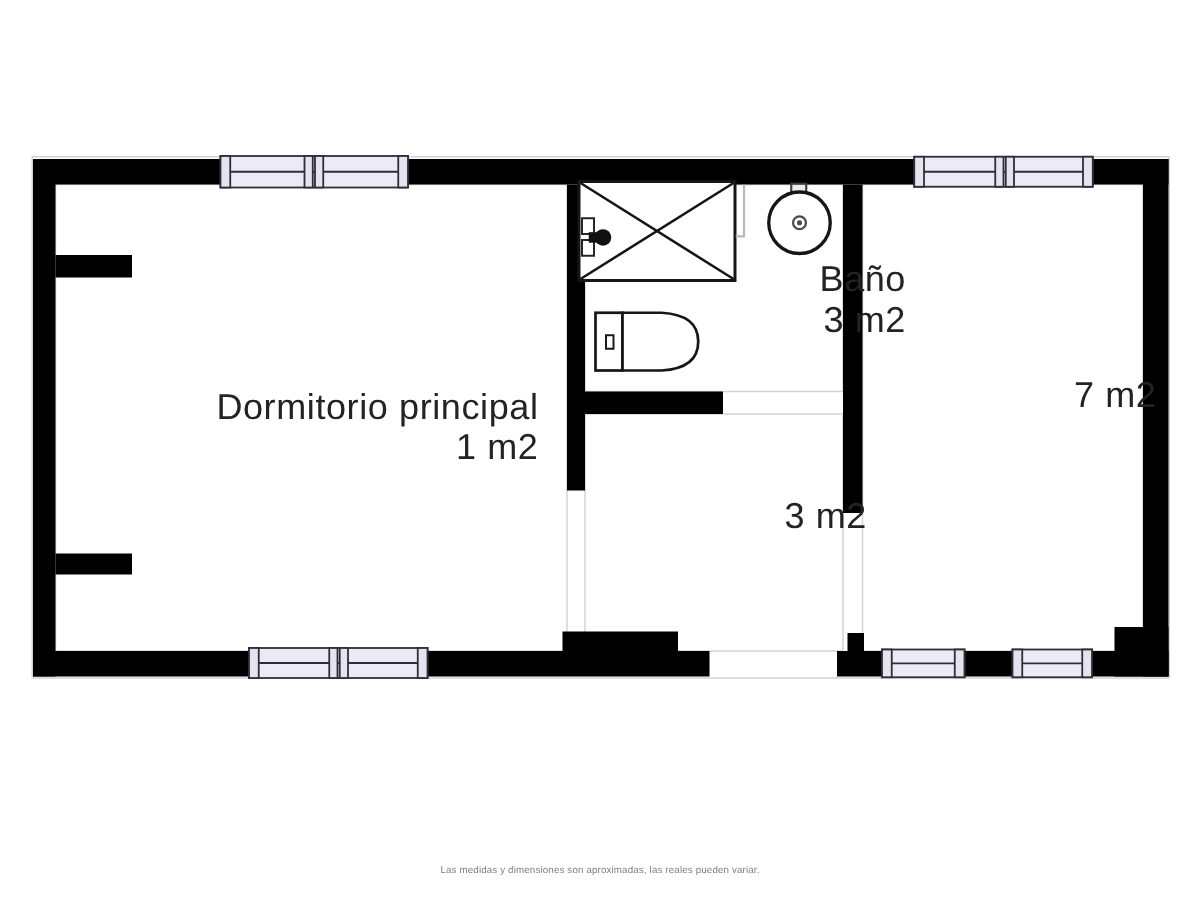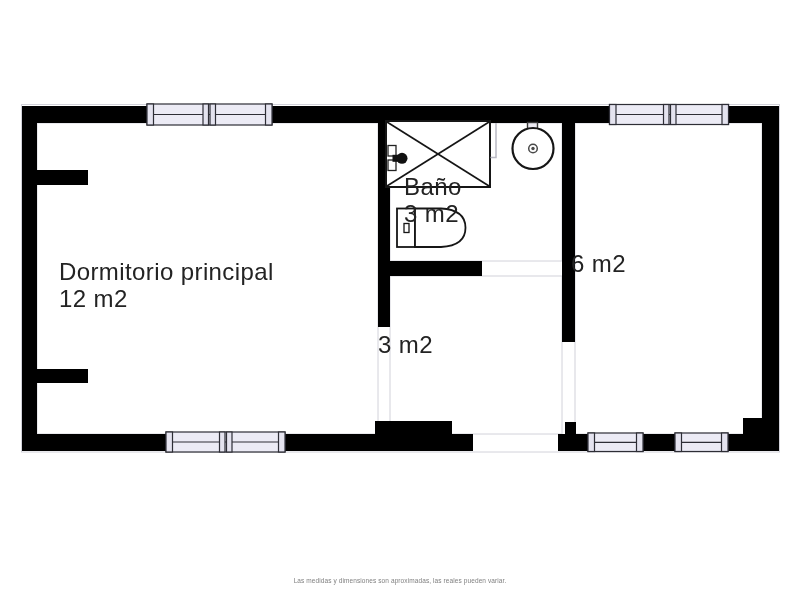--- a/index.html
+++ b/index.html
@@ -8,21 +8,21 @@
     overflow:hidden;font-family:"Liberation Sans",sans-serif;
   }
   #plan-svg{position:absolute;left:0;top:0;}
   .wall{fill:#000000;}
   .outline{fill:none;stroke:#d2d2da;stroke-width:1;}
   .wpane{fill:#ecebf5;stroke:#2e2e36;stroke-width:1.2;}
   .wcap{fill:#e4e3ef;stroke:#2e2e36;stroke-width:1.2;}
   .wline{stroke:#2e2e36;stroke-width:1.2;}
   .fixture{fill:#ffffff;stroke:#161616;}
   .room-label{
-    position:absolute;text-align:left;
+    position:absolute;text-align:right;
     font-size:24px;line-height:27px;font-weight:400;
     letter-spacing:0.4px;color:#232323;
   }
   .disclaimer{
     position:absolute;left:0;top:577px;width:800px;text-align:center;
     font-size:6.5px;line-height:8px;color:#7f7f7f;letter-spacing:0.1px;
   }
 </style>
 </head>
 <body>
@@ -108,30 +108,30 @@
 
     <g>
       <rect class="fixture" x="397" y="208.5" width="18" height="38.5" stroke-width="1.8"></rect>
       <path class="fixture" stroke-width="1.8" d="M415,208.5 L441,208.5 C460,209.5 465.5,218 465.5,227.7 C465.5,237.5 460,246 441,247 L415,247 Z"></path>
       <rect x="404" y="223.5" width="5" height="9" fill="#ffffff" stroke="#161616" stroke-width="1.3"></rect>
     </g>
   </svg>
 
   <div class="room-label" style="left:59px;top:258px;width:300px;">
     <div>Dormitorio principal</div>
-    <div>12 m2</div>
+    <div>1 m2</div>
   </div>
 
   <div class="room-label" style="left:404px;top:173px;width:200px;">
     <div>Baño</div>
     <div>3 m2</div>
   </div>
 
   <div class="room-label" style="left:571px;top:250px;width:200px;">
-    <div>6 m2</div>
+    <div>7 m2</div>
   </div>
 
   <div class="room-label" style="left:378px;top:331px;width:200px;">
     <div>3 m2</div>
   </div>
 
   <div class="disclaimer">Las medidas y dimensiones son aproximadas, las reales pueden variar.</div>
 
 </div>
 

